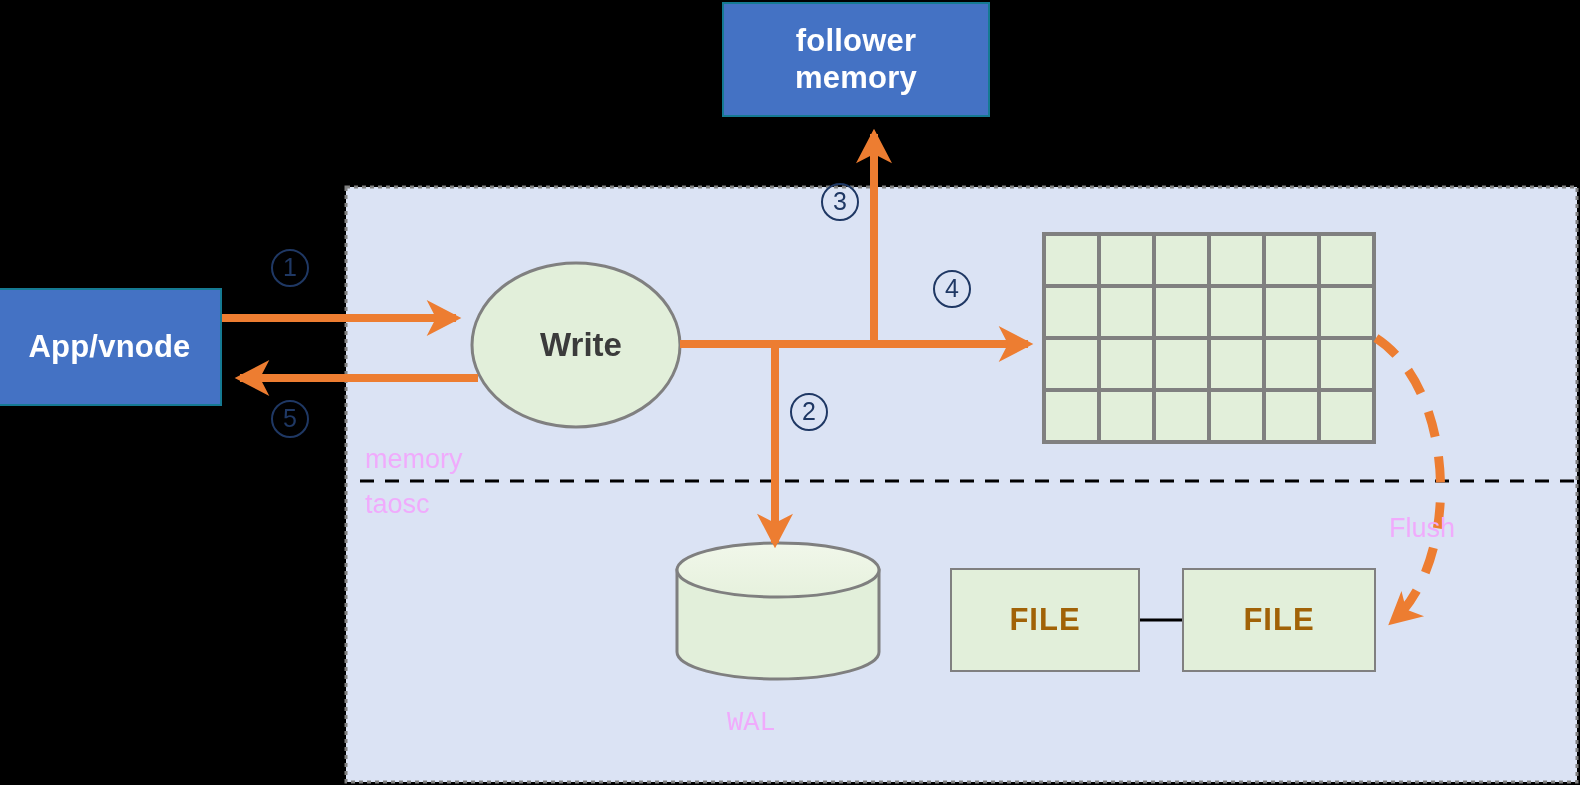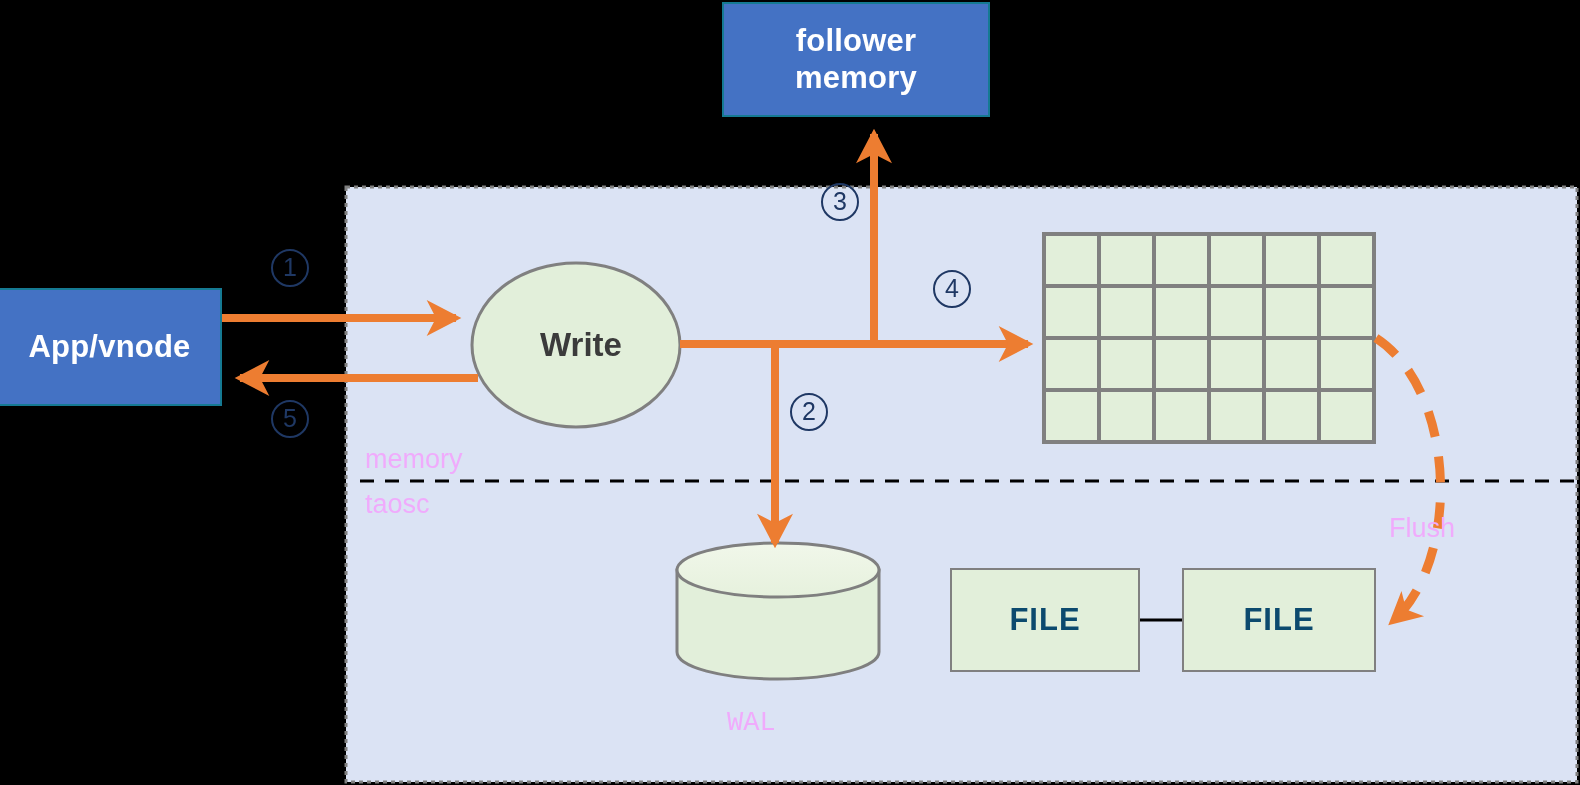--- a/index.html
+++ b/index.html
@@ -46,21 +46,21 @@
     font-size: 31px;
   }
   #app-taosc-box {
     left: -3px; top: 288px; width: 225px; height: 118px;
     font-size: 31px;
   }
   
   .green-box {
     background: #e2efda;
     border: 2px solid #808080;
-    color: #0c4a6e;
+    color: #a16207;
     font-weight: bold;
     font-size: 31px;
     letter-spacing: 1px;
   }
   #file-box-1 { left: 950px; top: 568px; width: 190px; height: 104px; }
   #file-box-2 { left: 1182px; top: 568px; width: 194px; height: 104px; }
   #write-circle-label {
     left: 476px; top: 265px; width: 210px; height: 160px;
     color: #3b3b3b; font-weight: bold; font-size: 33px;
   }

